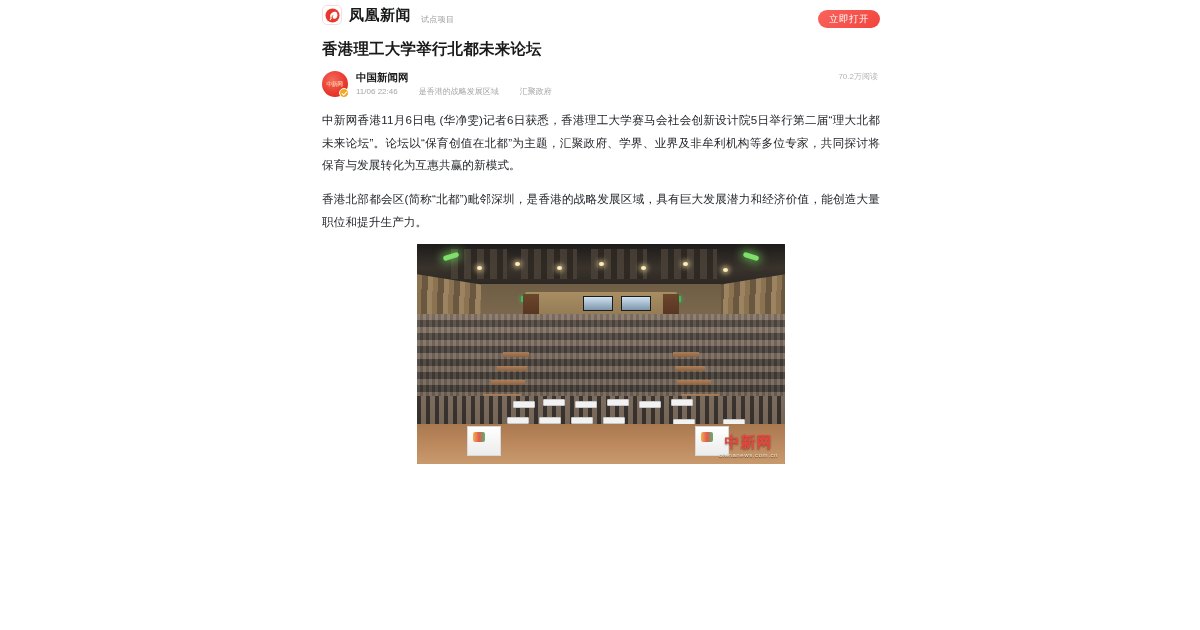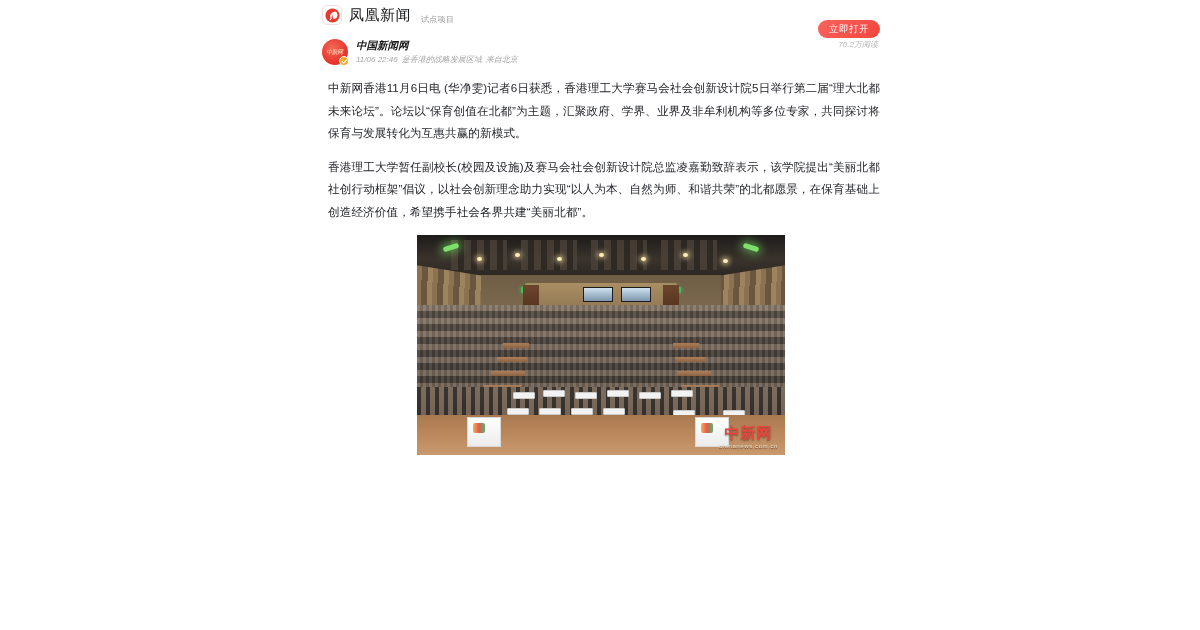--- a/index.html
+++ b/index.html
@@ -44,39 +44,39 @@
     border-radius: 5px;
     background: #ffffff;
     border: 1px solid #f2dede;
     display: flex; align-items: center; justify-content: center;
     position: relative;
     flex: 0 0 auto;
   }
   .brand-logo svg { display:block; }
   .brand-name {
     font-family: "DejaVu Serif", "Liberation Serif", serif;
-    font-weight: 400;
+    font-weight: 700;
     font-size: 15px;
     letter-spacing: 0.5px;
     color: #18191b;
     line-height: 1;
   }
   .brand-tag {
     font-size: 8px;
     color: #9a9a9a;
     letter-spacing: 0.3px;
     margin-left: 3px;
     line-height: 1;
     align-self: flex-end;
     padding-bottom: 1px;
   }
   .open-btn {
     position: absolute;
     right: 2px;
-    top: 20px;
+    top: 10px;
     height: 18px;
     padding: 0 11px;
     border: none;
     border-radius: 9px;
     background: linear-gradient(135deg, #f9635e 0%, #f2453d 100%);
     color: #ffffff;
     font-size: 9.5px;
     font-family: "Liberation Sans", sans-serif;
     letter-spacing: 0.5px;
     line-height: 18px;
@@ -95,21 +95,20 @@
     font-family: "Liberation Sans", "DejaVu Sans", sans-serif;
   }
 
   
   .byline {
     display: flex;
     align-items: center;
     margin: 9px 2px 0 2px;
     position: relative;
     height: 30px;
-    font-style: italic;
   }
   .avatar-wrap {
     position: relative;
     width: 26px; height: 26px;
     flex: 0 0 auto;
     margin-right: 8px;
   }
   .avatar {
     width: 26px; height: 26px;
     border-radius: 50%;
@@ -141,33 +140,33 @@
     font-weight: 700;
     color: #1a1a1a;
     line-height: 1.35;
   }
   .meta-line {
     font-size: 8px;
     color: #a6a6a6;
     line-height: 1.5;
     margin-top: 2px;
     display: flex;
-    gap: 4px;
+    gap: 21px;
   }
   .read-count {
     position: absolute;
     right: 2px;
     top: 2px;
     font-size: 8px;
     color: #b3b3b3;
   }
 
   
   .body {
-    margin: 10px 2px 0 8px;
+    margin: 10px 2px 0 2px;
   }
   .para {
     font-size: 11.6px;
     line-height: 1.95;
     color: #24262b;
     text-align: justify;
     margin-bottom: 11px;
     letter-spacing: 0.1px;
     font-family: "Liberation Sans", "DejaVu Sans", sans-serif;
   }
@@ -312,46 +311,47 @@
             <path d="M22 8c-6 0-11 4-11 9.5 0 3 1.6 5.2 4 6.3-1.1-1.5-1.5-3-1.1-4.6.6-2.4 2.9-4 5.6-4.6-2.4 1.6-3.6 3.5-3.2 5.4.4 1.8 2 2.9 4 2.9 3.6 0 6.3-3.2 6.3-7.3C26.6 11.6 24.9 8 22 8z" fill="#ffffff"></path>
             <path d="M11.5 21.5c-1.3 1.6-1.6 3.4-.8 5 1.3-.7 2.3-1.9 2.8-3.4l-2-1.6z" fill="#ffffff"></path>
           </svg>
         </span>
         <span class="brand-name">凤凰新闻</span>
         <span class="brand-tag">试点项目</span>
       </div>
       <button class="open-btn">立即打开</button>
     </div>
 
+    <h1 class="headline">香港理工大学举行北都未来论坛</h1>
 
     <div class="byline">
       <div class="avatar-wrap">
         <div class="avatar">
           <span class="avatar-txt">中新网</span>
         </div>
         <span class="verified">
           <svg width="7" height="7" viewBox="0 0 12 12" aria-hidden="true">
             <path d="M2 6.2 L4.6 8.8 L10 3.2" stroke="#ffffff" stroke-width="2" fill="none" stroke-linecap="round" stroke-linejoin="round"></path>
           </svg>
         </span>
       </div>
       <div class="byline-text">
         <span class="source-name">中国新闻网</span>
         <span class="meta-line">
           <span>11/06 22:46</span>
           <span>是香港的战略发展区域</span>
-          <span>来自北京</span>
+          <span>汇聚政府</span>
         </span>
       </div>
       <span class="read-count">70.2万阅读</span>
     </div>
 
     <div class="body">
       <p class="para">中新网香港11月6日电 (华净雯)记者6日获悉，香港理工大学赛马会社会创新设计院5日举行第二届“理大北都未来论坛”。论坛以“保育创值在北都”为主题，汇聚政府、学界、业界及非牟利机构等多位专家，共同探讨将保育与发展转化为互惠共赢的新模式。</p>
-      <p class="para">香港理工大学暂任副校长(校园及设施)及赛马会社会创新设计院总监凌嘉勤致辞表示，该学院提出“美丽北都社创行动框架”倡议，以社会创新理念助力实现“以人为本、自然为师、和谐共荣”的北都愿景，在保育基础上创造经济价值，希望携手社会各界共建“美丽北都”。</p>
+      <p class="para">香港北部都会区(简称“北都”)毗邻深圳，是香港的战略发展区域，具有巨大发展潜力和经济价值，能创造大量职位和提升生产力。</p>
     </div>
 
     <div class="figure">
       <div class="photo">
         <div class="ph-ceiling"></div>
         <div class="ph-ceil-panel" style="left:34px;"></div>
         <div class="ph-ceil-panel" style="left:104px;"></div>
         <div class="ph-ceil-panel" style="left:174px;"></div>
         <div class="ph-ceil-panel" style="left:244px;"></div>
         <div class="ph-downlight" style="left:60px;top:22px;"></div>

